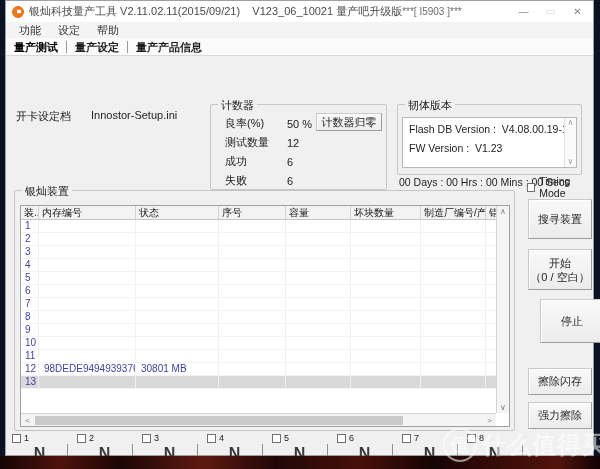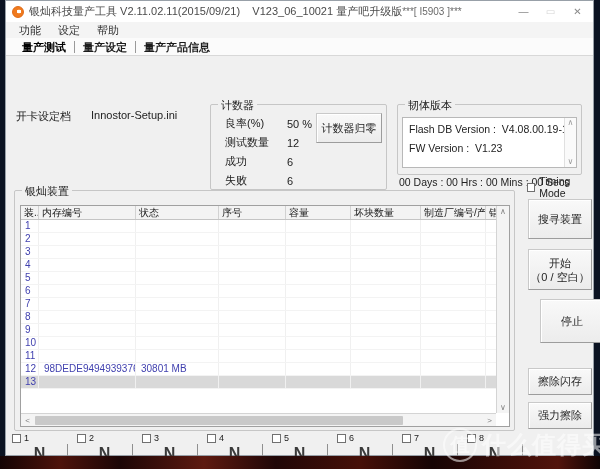--- a/index.html
+++ b/index.html
@@ -32,21 +32,21 @@
     background:radial-gradient(circle at 60% 45%, #fff 0 22%, #f07a1e 26% 100%);
     border:1px solid #e06a14;
   }
   .title-text { font-size:11px; color:#4a4a4a; white-space:pre; }
   .title-badge { font-size:10px; color:#6a6a6a; white-space:pre; }
   .win-controls { position:absolute; right:2px; top:0; height:21px; display:flex; }
   .win-controls span { width:27px; height:21px; display:flex; align-items:center; justify-content:center; font-size:10px; color:#8a8a8a; }
   .win-controls .max { color:#d5d5d5; }
   .menubar { height:16px; display:flex; align-items:center; gap:17px; padding-left:13px; background:#f4f4f4; }
   .menubar span { font-size:11px; color:#333; }
-  .tabbar { height:18px; display:flex; align-items:center; background:#fbfbfb; border-bottom:1px solid #d8d8d8; padding-left:8px; }
+  .tabbar { height:18px; display:flex; align-items:center; background:#fbfbfb; border-bottom:1px solid #d8d8d8; padding-left:0; }
   .tabbar span { font-size:11px; font-weight:bold; color:#1d1d1d; padding:0 8px; border-right:1px solid #9a9a9a; line-height:12px; }
   .tabbar span:last-child { border-right:none; }
   .tabbar span.active { color:#000; }
   .content { position:relative; width:100%; height:399px; }
 
   .label-plain { position:absolute; font-size:11px; color:#222; }
 
   
   .groupbox { position:absolute; border:1px solid #c6c6c6; border-radius:2px; }
   .groupbox .legend { position:absolute; top:-7px; left:7px; background:#f0f0f0; padding:0 3px; font-size:11px; color:#222; }
@@ -56,21 +56,21 @@
   .counter-row { display:flex; height:19px; align-items:center; }
   .counter-row .c-label { width:62px; font-size:11px; }
   .counter-row .c-value { font-size:11px; }
   .btn {
     background:linear-gradient(#f9f9f9,#ececec);
     border:1px solid #9c9c9c; border-top-color:#c9c9c9; border-left-color:#c9c9c9;
     box-shadow:inset 1px 1px 0 #fff;
     display:flex; align-items:center; justify-content:center;
     font-size:11px; color:#1d1d1d; text-align:center; cursor:default;
   }
-  .counter-reset { position:absolute; right:4px; top:8px; width:66px; height:30px; }
+  .counter-reset { position:absolute; right:4px; top:8px; width:66px; height:18px; }
 
   
   .fw-box { position:absolute; left:4px; right:4px; top:12px; bottom:6px; background:#fff; border:1px solid #b8b8b8; }
   .fw-lines { padding:2px 6px; }
   .fw-lines div { font-size:10.5px; color:#222; line-height:19px; white-space:pre; }
   .fw-scroll { position:absolute; right:0; top:0; bottom:0; width:12px; border-left:1px solid #e0e0e0; background:#fafafa;
     display:flex; flex-direction:column; justify-content:space-between; align-items:center; }
   .fw-scroll span { font-size:8px; color:#9a9a9a; line-height:10px; }
 
   .timer-text { position:absolute; left:393px; top:120px; font-size:10.5px; color:#222; }

